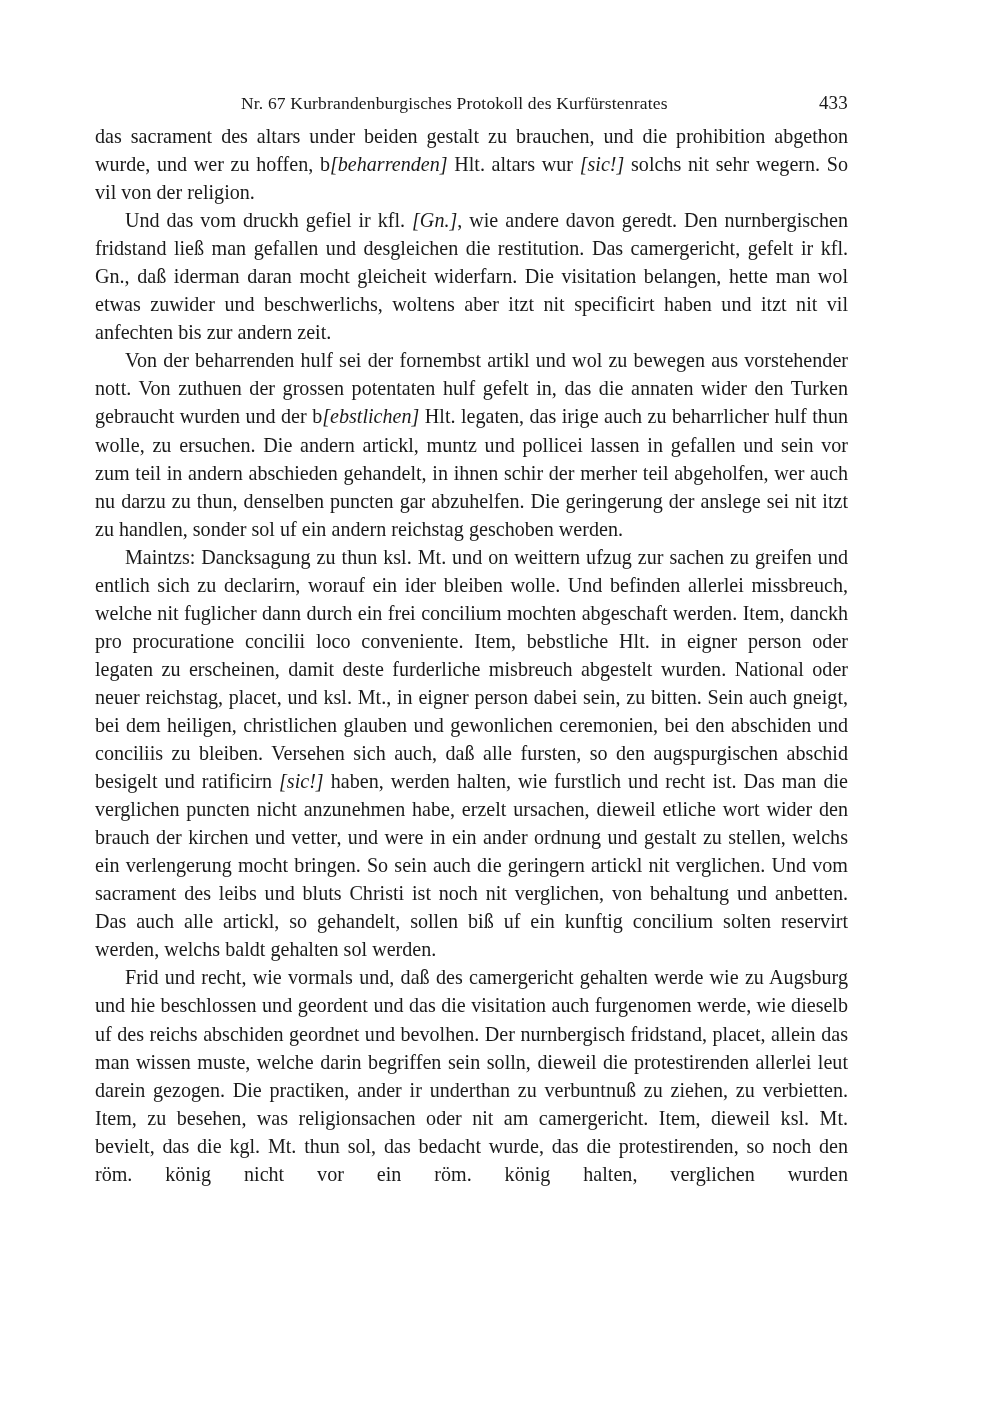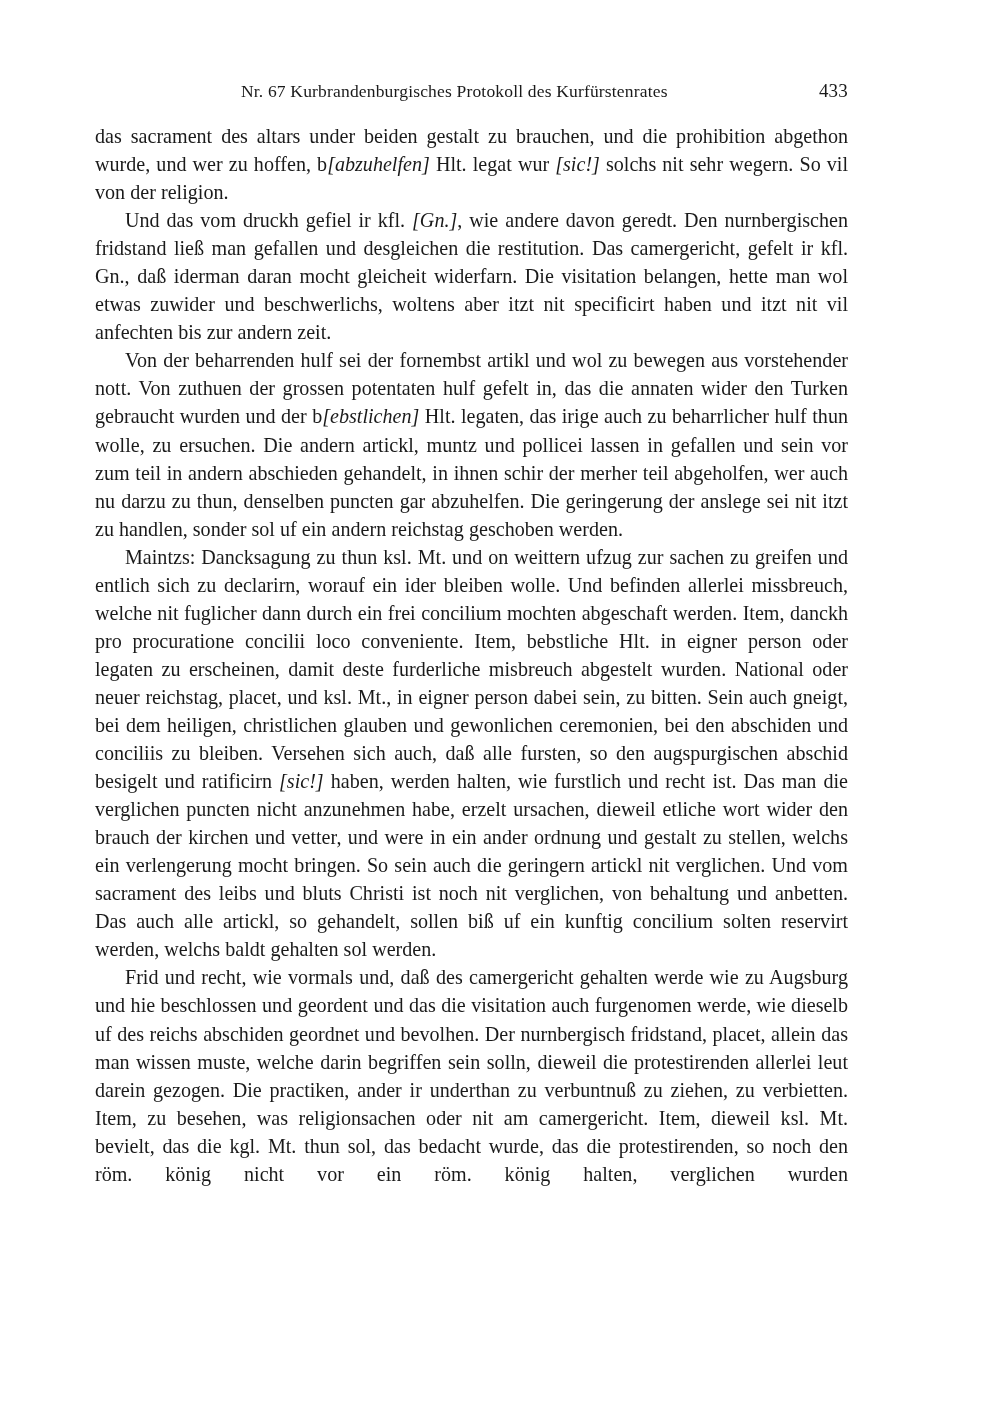--- a/index.html
+++ b/index.html
@@ -19,21 +19,21 @@
     position: relative;
     width: 1004px;
     height: 1418px;
     background: #ffffff;
   }
 
   
   .running-head {
     position: absolute;
     left: 95px;
-    top: 80px;
+    top: 92px;
     width: 753px;
     display: flex;
     align-items: baseline;
     justify-content: space-between;
     font-size: 17.5px;
     line-height: 22px;
     color: #1a1a1a;
     text-align: center;
   }
   .running-head .rh-title {
@@ -82,20 +82,20 @@
 <body>
 
 <div class="page">
 
   <div class="running-head">
     <span class="rh-title">Nr. 67 Kurbrandenburgisches Protokoll des Kurfürstenrates</span>
     <span class="rh-folio">433</span>
   </div>
 
   <div class="text-block" id="body-text">
-      <p class="para"><span>das sacrament des altars under beiden gestalt zu brauchen, und die prohibition abgethon wurde, und wer zu hoffen, b</span><span class="ital">[abzuhelfen]</span><span> Hlt. legat wur </span><span class="ital">[sic!]</span><span> solchs nit sehr wegern. So vil von der religion.</span></p>
+      <p class="para"><span>das sacrament des altars under beiden gestalt zu brauchen, und die prohibition abgethon wurde, und wer zu hoffen, b</span><span class="ital">[beharrenden]</span><span> Hlt. altars wur </span><span class="ital">[sic!]</span><span> solchs nit sehr wegern. So vil von der religion.</span></p>
       <p class="para indent"><span>Und das vom druckh gefiel ir kfl. </span><span class="ital">[Gn.]</span><span>, wie andere davon geredt. Den nurnbergischen fridstand ließ man gefallen und desgleichen die restitution. Das camergericht, gefelt ir kfl. Gn., daß iderman daran mocht gleicheit widerfarn. Die visitation belangen, hette man wol etwas zuwider und beschwerlichs, woltens aber itzt nit specificirt haben und itzt nit vil anfechten bis zur andern zeit.</span></p>
       <p class="para indent"><span>Von der beharrenden hulf sei der fornembst artikl und wol zu bewegen aus vorstehender nott. Von zuthuen der grossen potentaten hulf gefelt in, das die annaten wider den Turken gebraucht wurden und der b</span><span class="ital">[ebstlichen]</span><span> Hlt. legaten, das irige auch zu beharrlicher hulf thun wolle, zu ersuchen. Die andern artickl, muntz und pollicei lassen in gefallen und sein vor zum teil in andern abschieden gehandelt, in ihnen schir der merher teil abgeholfen, wer auch nu darzu zu thun, denselben puncten gar abzuhelfen. Die geringerung der anslege sei nit itzt zu handlen, sonder sol uf ein andern reichstag geschoben werden.</span></p>
       <p class="para indent"><span>Maintzs: Dancksagung zu thun ksl. Mt. und on weittern ufzug zur sachen zu greifen und entlich sich zu declarirn, worauf ein ider bleiben wolle. Und befinden allerlei missbreuch, welche nit fuglicher dann durch ein frei concilium mochten abgeschaft werden. Item, danckh pro procuratione concilii loco conveniente. Item, bebstliche Hlt. in eigner person oder legaten zu erscheinen, damit deste furderliche misbreuch abgestelt wurden. National oder neuer reichstag, placet, und ksl. Mt., in eigner person dabei sein, zu bitten. Sein auch gneigt, bei dem heiligen, christlichen glauben und gewonlichen ceremonien, bei den abschiden und conciliis zu bleiben. Versehen sich auch, daß alle fursten, so den augspurgischen abschid besigelt und ratificirn </span><span class="ital">[sic!]</span><span> haben, werden halten, wie furstlich und recht ist. Das man die verglichen puncten nicht anzunehmen habe, erzelt ursachen, dieweil etliche wort wider den brauch der kirchen und vetter, und were in ein ander ordnung und gestalt zu stellen, welchs ein verlengerung mocht bringen. So sein auch die geringern artickl nit verglichen. Und vom sacrament des leibs und bluts Christi ist noch nit verglichen, von behaltung und anbetten. Das auch alle artickl, so gehandelt, sollen biß uf ein kunftig concilium solten reservirt werden, welchs baldt gehalten sol werden.</span></p>
       <p class="para indent runon"><span>Frid und recht, wie vormals und, daß des camergericht gehalten werde wie zu Augsburg und hie beschlossen und geordent und das die visitation auch furgenomen werde, wie dieselb uf des reichs abschiden geordnet und bevolhen. Der nurnbergisch fridstand, placet, allein das man wissen muste, welche darin begriffen sein solln, dieweil die protestirenden allerlei leut darein gezogen. Die practiken, ander ir underthan zu verbuntnuß zu ziehen, zu verbietten. Item, zu besehen, was religionsachen oder nit am camergericht. Item, dieweil ksl. Mt. bevielt, das die kgl. Mt. thun sol, das bedacht wurde, das die protestirenden, so noch den röm. könig nicht vor ein röm. könig halten, verglichen wurden</span></p>
     </div>
 
 </div>
 
 </body></html>

